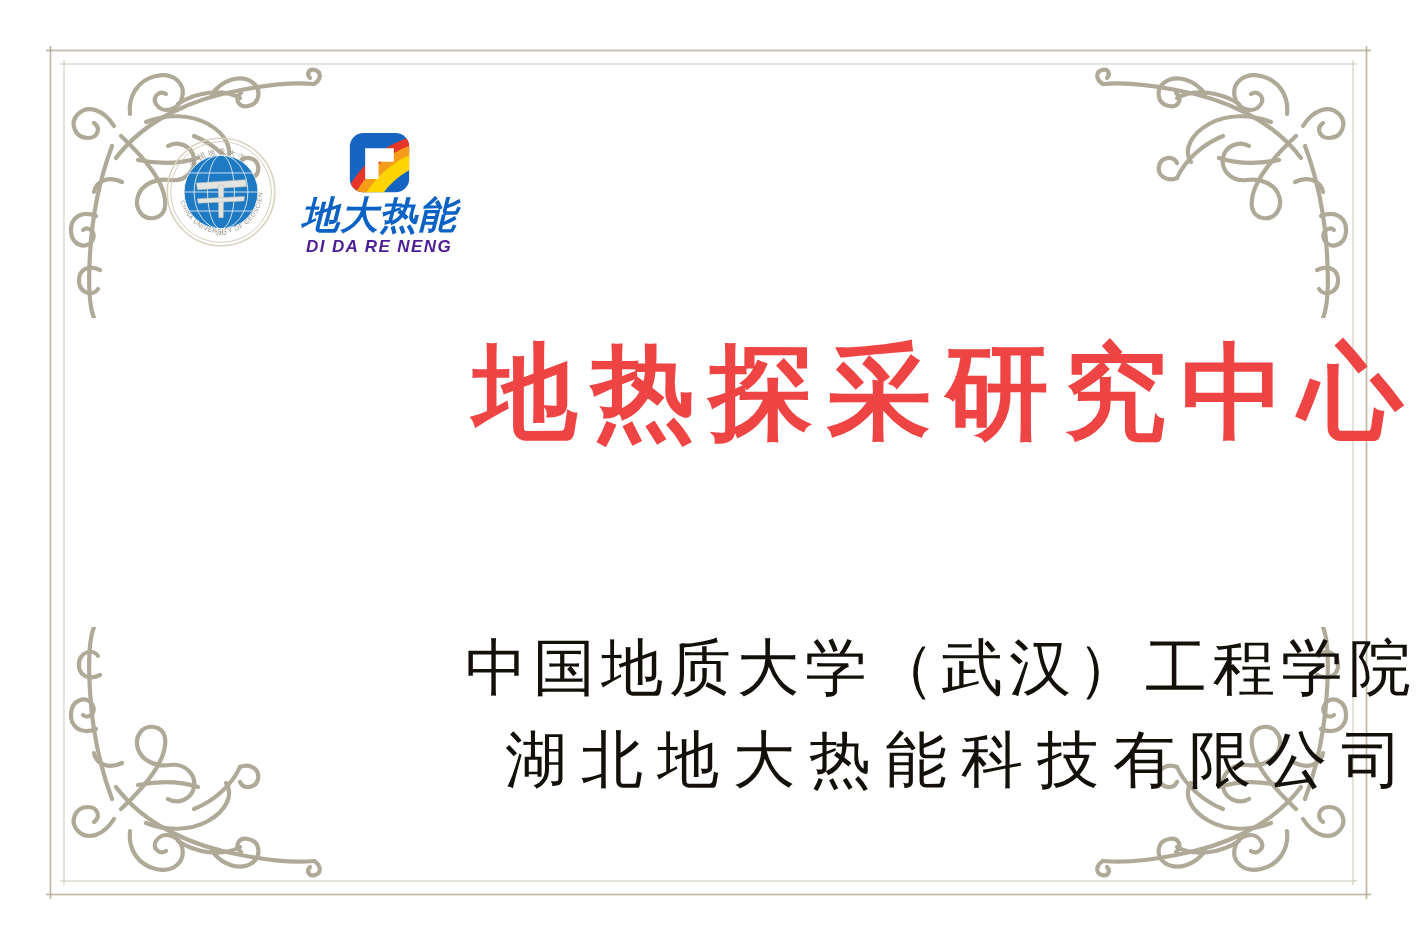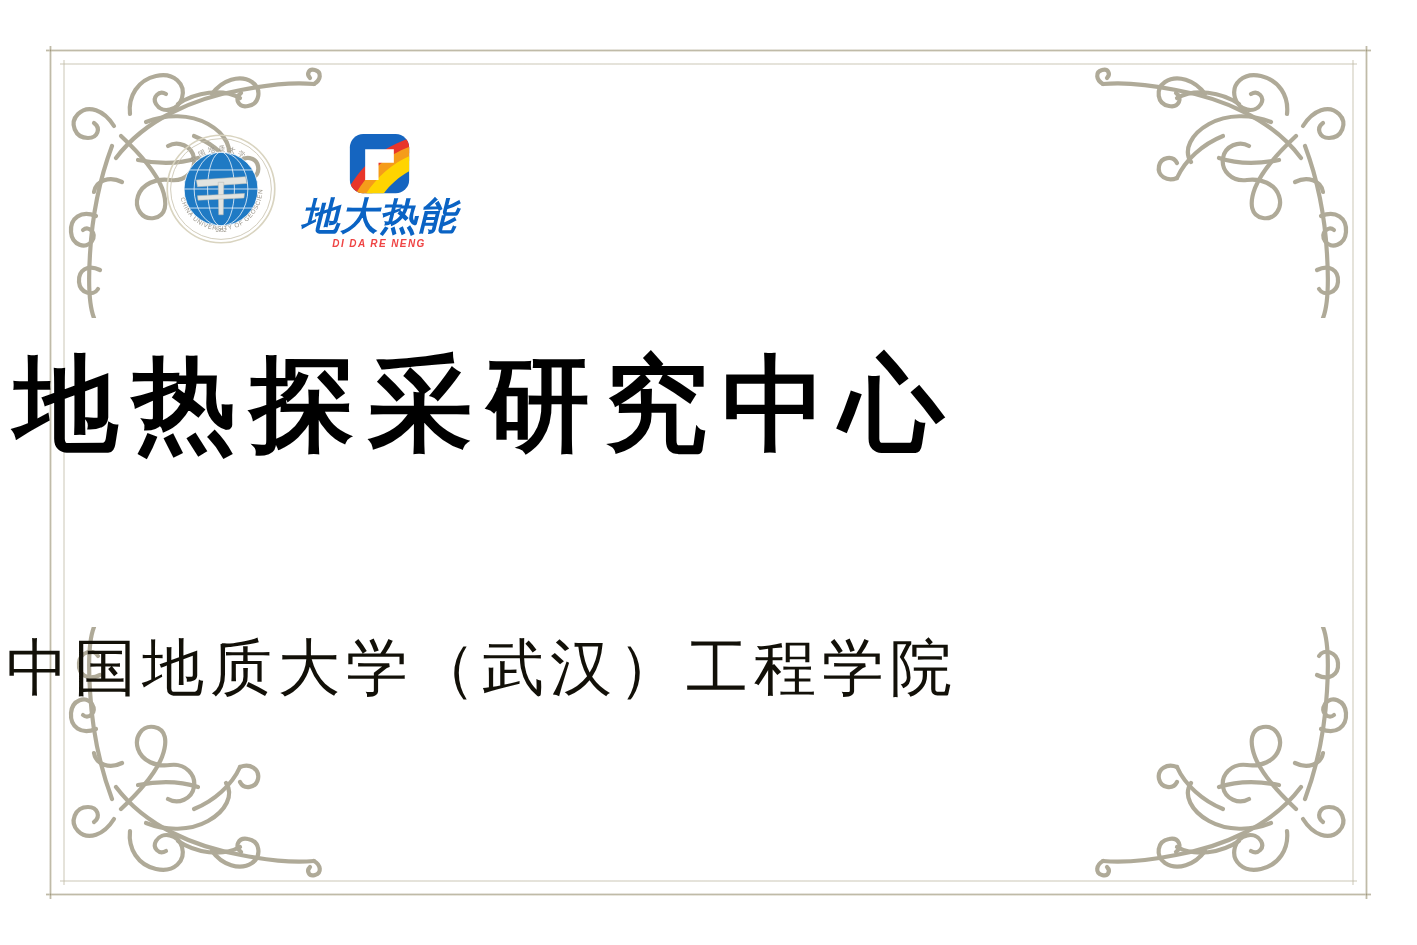--- a/index.html
+++ b/index.html
@@ -130,49 +130,49 @@
     color:#0a63c4;
     letter-spacing:1px;
     line-height:1;
     margin-top:-2px;
     text-shadow:0 1px 0 rgba(255,255,255,0.45);
   }
   #ddrn-en{
     font-family:"Liberation Sans","DejaVu Sans",sans-serif;
     font-weight:bold;
     font-style:italic;
-    font-size:10px;
-    color:#ef4444;
+    font-size:17px;
+    color:#4c1d95;
     letter-spacing:1.4px;
     line-height:1;
     margin-top:4px;
   }
 
   
   #main-title{
     position:absolute;
     left:0; right:0;
-    top:346px;
-    text-align:left;
+    top:334px;
+    text-align:right;
     font-family:"DejaVu Sans","Liberation Sans",sans-serif;
     font-weight:bold;
     font-size:104px;
     line-height:1.12;
-    color:#000000;
+    color:#ef4444;
     letter-spacing:14px;
     text-indent:14px;
     text-shadow:1px 2px 2px rgba(255,255,255,0.18);
   }
 
   
   #subtitle{
     position:absolute;
     left:0; right:0;
     top:622px;
-    text-align:left;
+    text-align:right;
     color:#121008;
     font-family:"DejaVu Sans","Liberation Sans",sans-serif;
   }
   .sub-line{
     font-size:62px;
     line-height:1.48;
     letter-spacing:6px;
     text-indent:6px;
     font-weight:500;
   }
@@ -367,15 +367,16 @@
       <div id="ddrn-cn">地大热能</div>
       <div id="ddrn-en">DI DA RE NENG</div>
     </div>
 
   </div>
 
   <div id="main-title">地热探采研究中心</div>
 
   <div id="subtitle">
     <div class="sub-line sub-line-1">中国地质大学（武汉）工程学院</div>
+    <div class="sub-line sub-line-2">湖北地大热能科技有限公司</div>
   </div>
 
 </div>
 
 </body></html>

